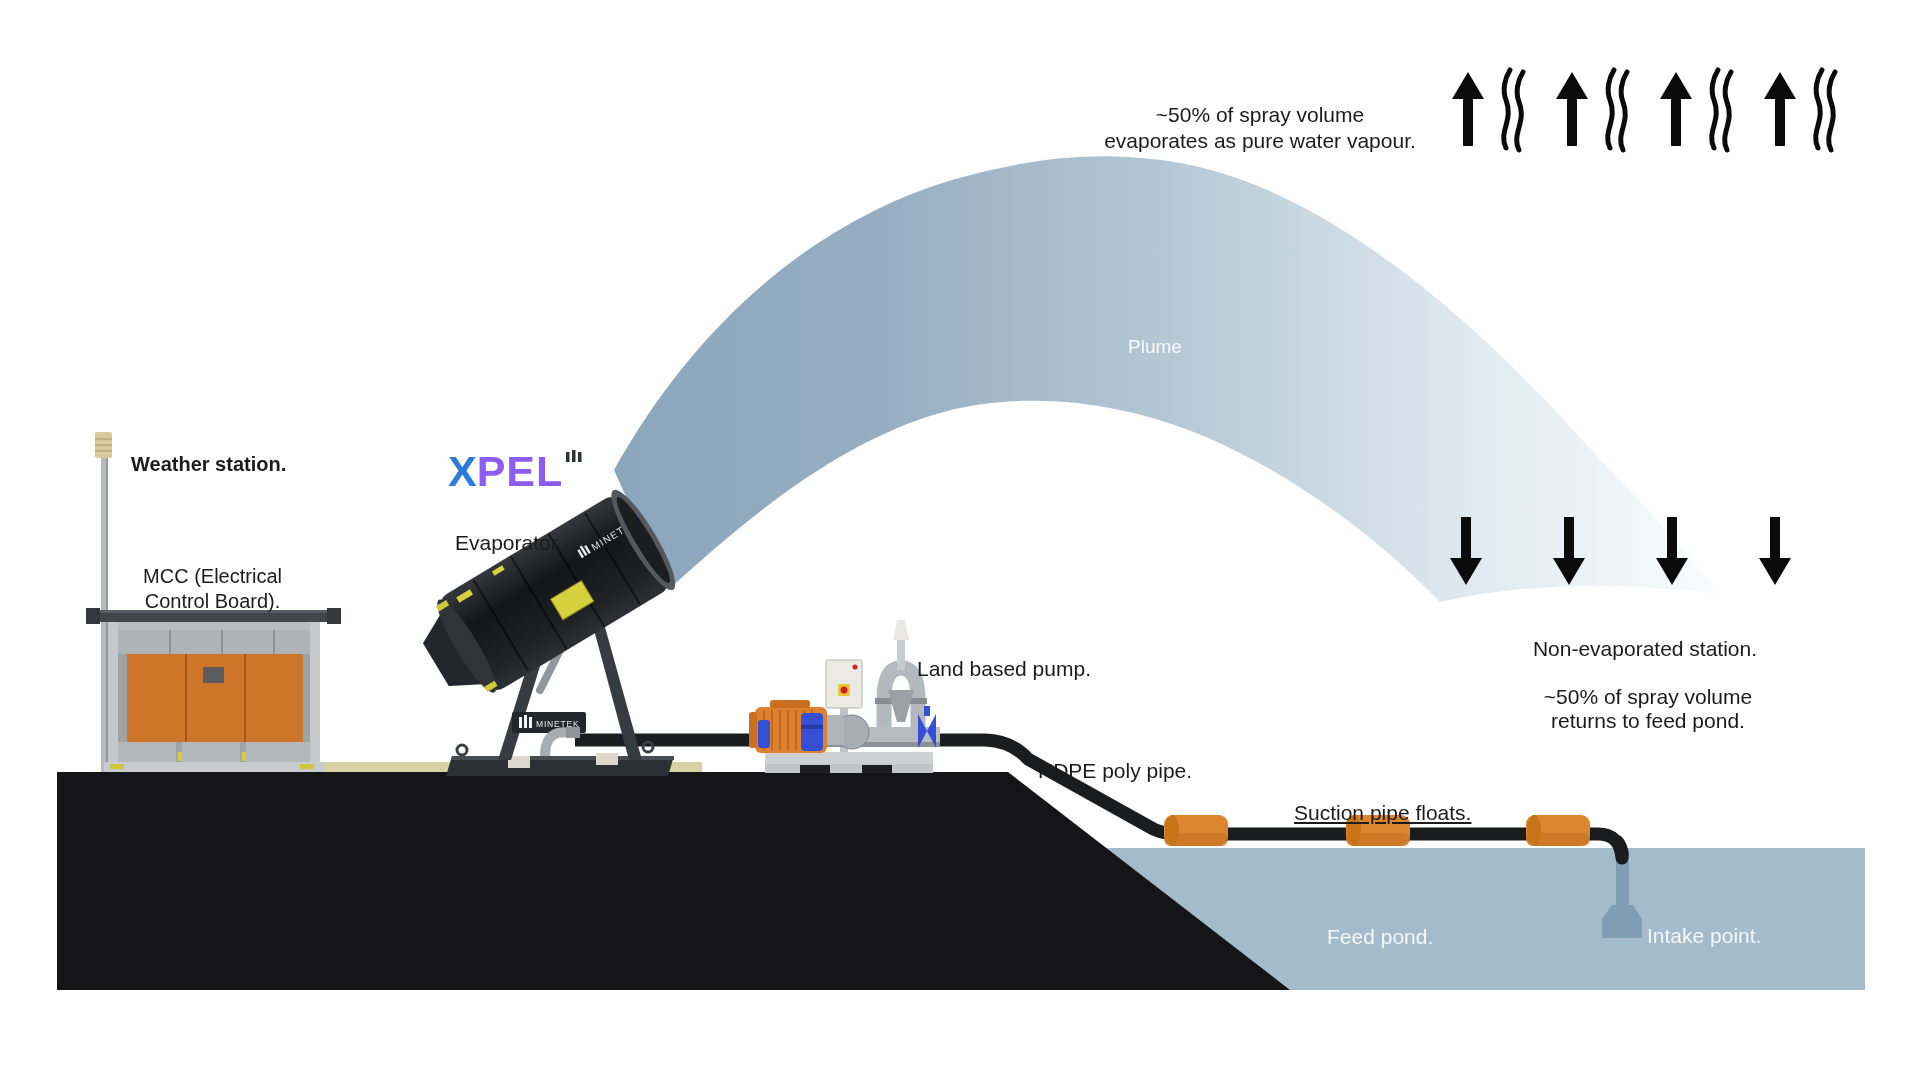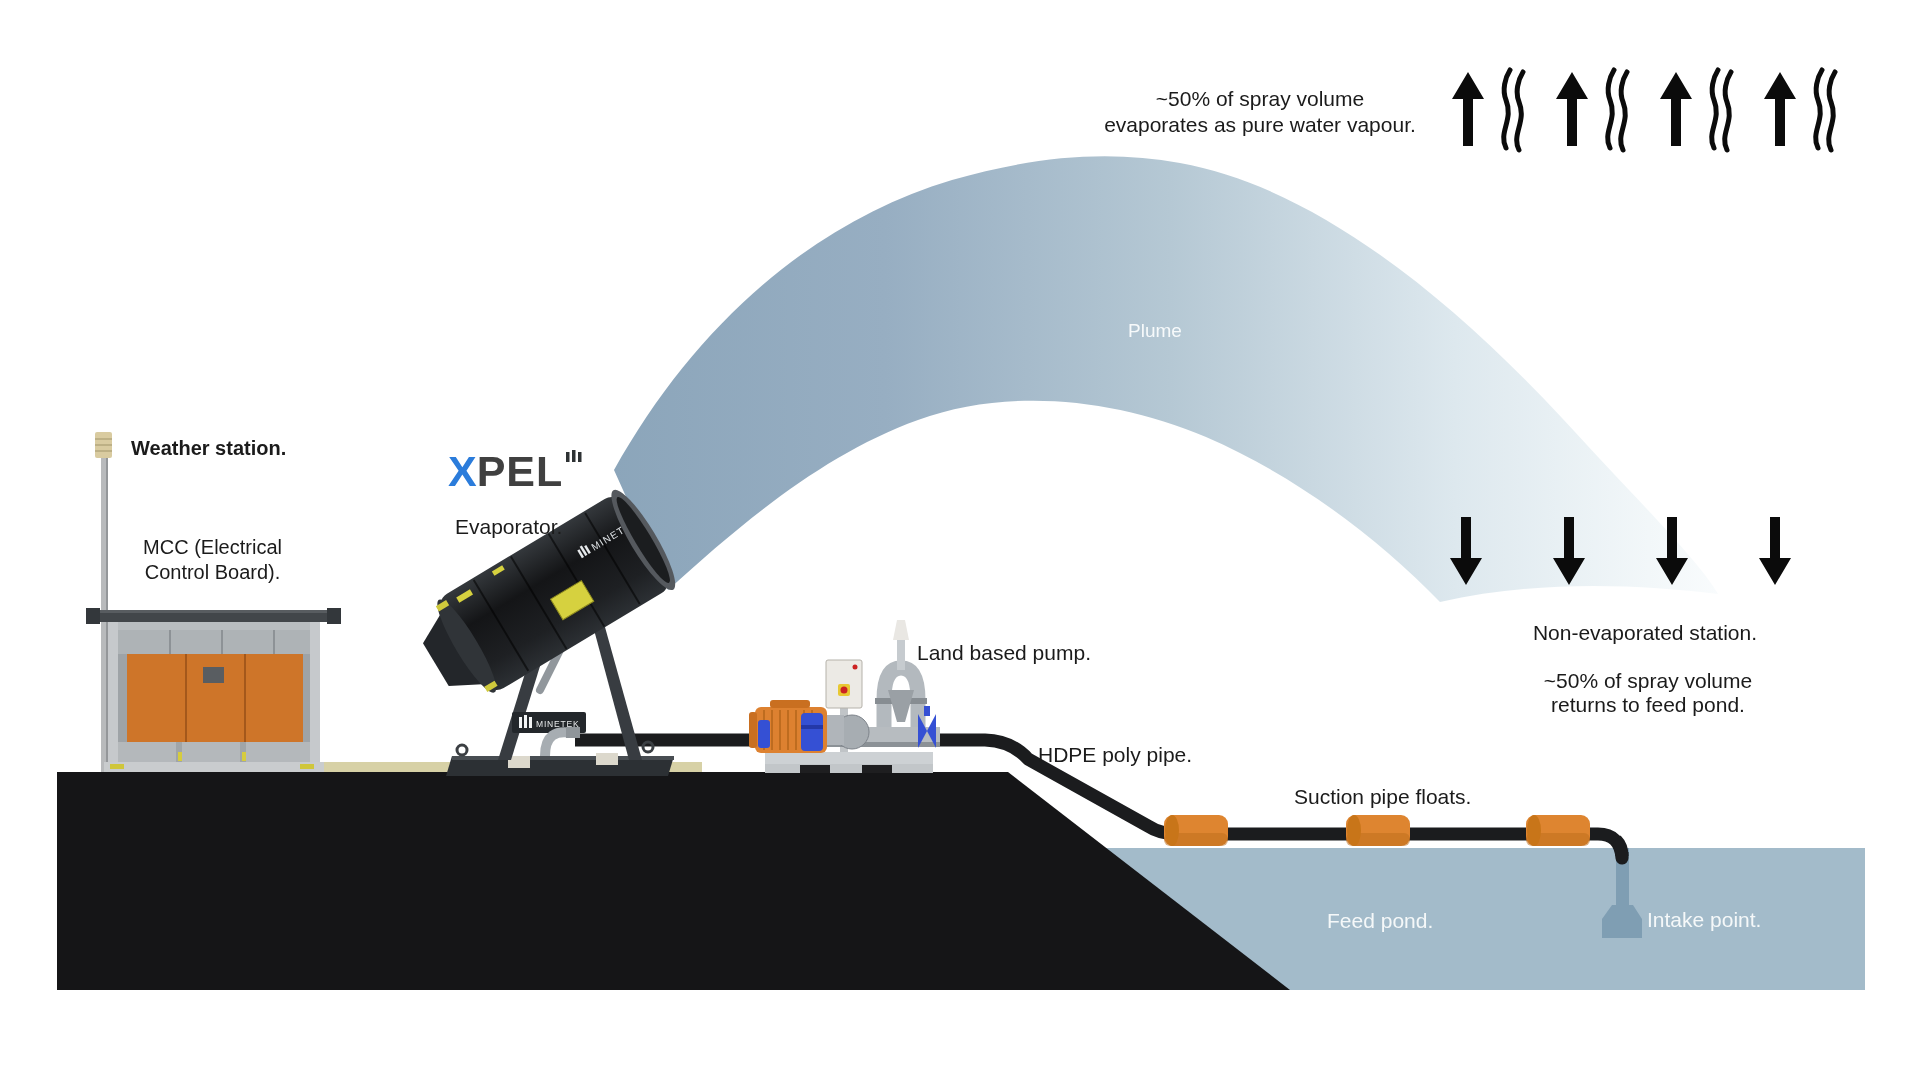--- a/index.html
+++ b/index.html
@@ -1,28 +1,28 @@
 <!DOCTYPE html>
 <html><head>
 <meta charset="utf-8">
 <style>
   html,body{margin:0;padding:0;background:#ffffff;}
   .stage{position:relative;width:1920px;height:1080px;background:#fff;overflow:hidden;
          font-family:"Liberation Sans",sans-serif;}
   .stage svg.art{position:absolute;left:0;top:0;}
-  .lbl{position:absolute;font-size:21px;line-height:26px;color:#1b1b1b;white-space:nowrap;}
+  .lbl{position:absolute;font-size:21px;line-height:26px;color:#1b1b1b;white-space:nowrap;margin-top:16px;}
   .center{text-align:center;}
   .pre{white-space:pre-line;}
   .white{color:#f5f8f9;}
   .plume-lbl{font-size:19px;color:#f7fafb;}
   .mcc-lbl{line-height:25px;}
   .returns{line-height:24px;}
   .brand{position:absolute;left:448px;top:448px;display:flex;align-items:flex-start;}
   .brand .bx{font-size:43px;font-weight:800;letter-spacing:0px;color:#2b7cdb;line-height:46px;}
-  .brand .bp{font-size:43px;font-weight:800;letter-spacing:1px;color:#404040;line-height:46px;text-align:center;}
+  .brand .bp{font-size:43px;font-weight:800;letter-spacing:1px;color:#8b5cf6;line-height:46px;text-align:center;}
   .brand .mk{margin-left:3px;margin-top:2px;}
 </style>
 </head>
 <body>
 
 <div class="stage">
 
   <svg class="art" width="1920" height="1080" viewBox="0 0 1920 1080">
     <defs>
       <linearGradient id="plumeGrad" gradientUnits="userSpaceOnUse" x1="600" y1="400" x2="1740" y2="400">
@@ -258,40 +258,40 @@
     </g>
   </svg>
 
   <div class="lbl center pre" style="left:1080px;top:86px;width:360px;">~50% of spray volume
 evaporates as pure water vapour.</div>
 
   <div class="lbl plume-lbl" style="left:1128px;top:318px;text-align:right;">Plume</div>
 
   <div class="lbl" style="left:131px;top:435px;font-size:20px;font-weight:bold;">Weather station.</div>
 
-  <div class="lbl center pre mcc-lbl" style="left:100px;top:535px;width:225px;font-size:20px;">MCC (Electrical
+  <div class="lbl center pre mcc-lbl" style="left:100px;top:548px;width:225px;font-size:20px;">MCC (Electrical
 Control Board).</div>
 
   <div class="brand">
     <span class="bx">X</span>
       <span class="bp">PEL</span>
     <svg class="mk" width="16" height="12" viewBox="0 0 16 12">
       <rect x="0" y="2" width="3.5" height="10" fill="#2e3234"></rect>
       <rect x="6" y="0" width="3.5" height="12" fill="#2e3234"></rect>
       <rect x="12" y="2" width="3.5" height="10" fill="#2e3234"></rect>
     </svg>
   </div>
 
   <div class="lbl" style="left:455px;top:514px;">Evaporator.</div>
 
   <div class="lbl" style="left:917px;top:640px;text-align:center;">Land based pump.</div>
 
   <div class="lbl" style="left:1038px;top:742px;">HDPE poly pipe.</div>
 
-  <div class="lbl" style="left:1294px;top:784px;">Suction pipe floats.</div>
+  <div class="lbl" style="left:1294px;top:784px;text-decoration:underline;">Suction pipe floats.</div>
 
   <div class="lbl white" style="left:1327px;top:908px;">Feed pond.</div>
 
   <div class="lbl white" style="left:1647px;top:907px;">Intake point.</div>
 
   <div class="lbl center" style="left:1489px;top:620px;width:312px;">Non-evaporated station.</div>
 
   <div class="lbl center pre returns" style="left:1488px;top:669px;width:320px;">~50% of spray volume
 returns to feed pond.</div>
 

